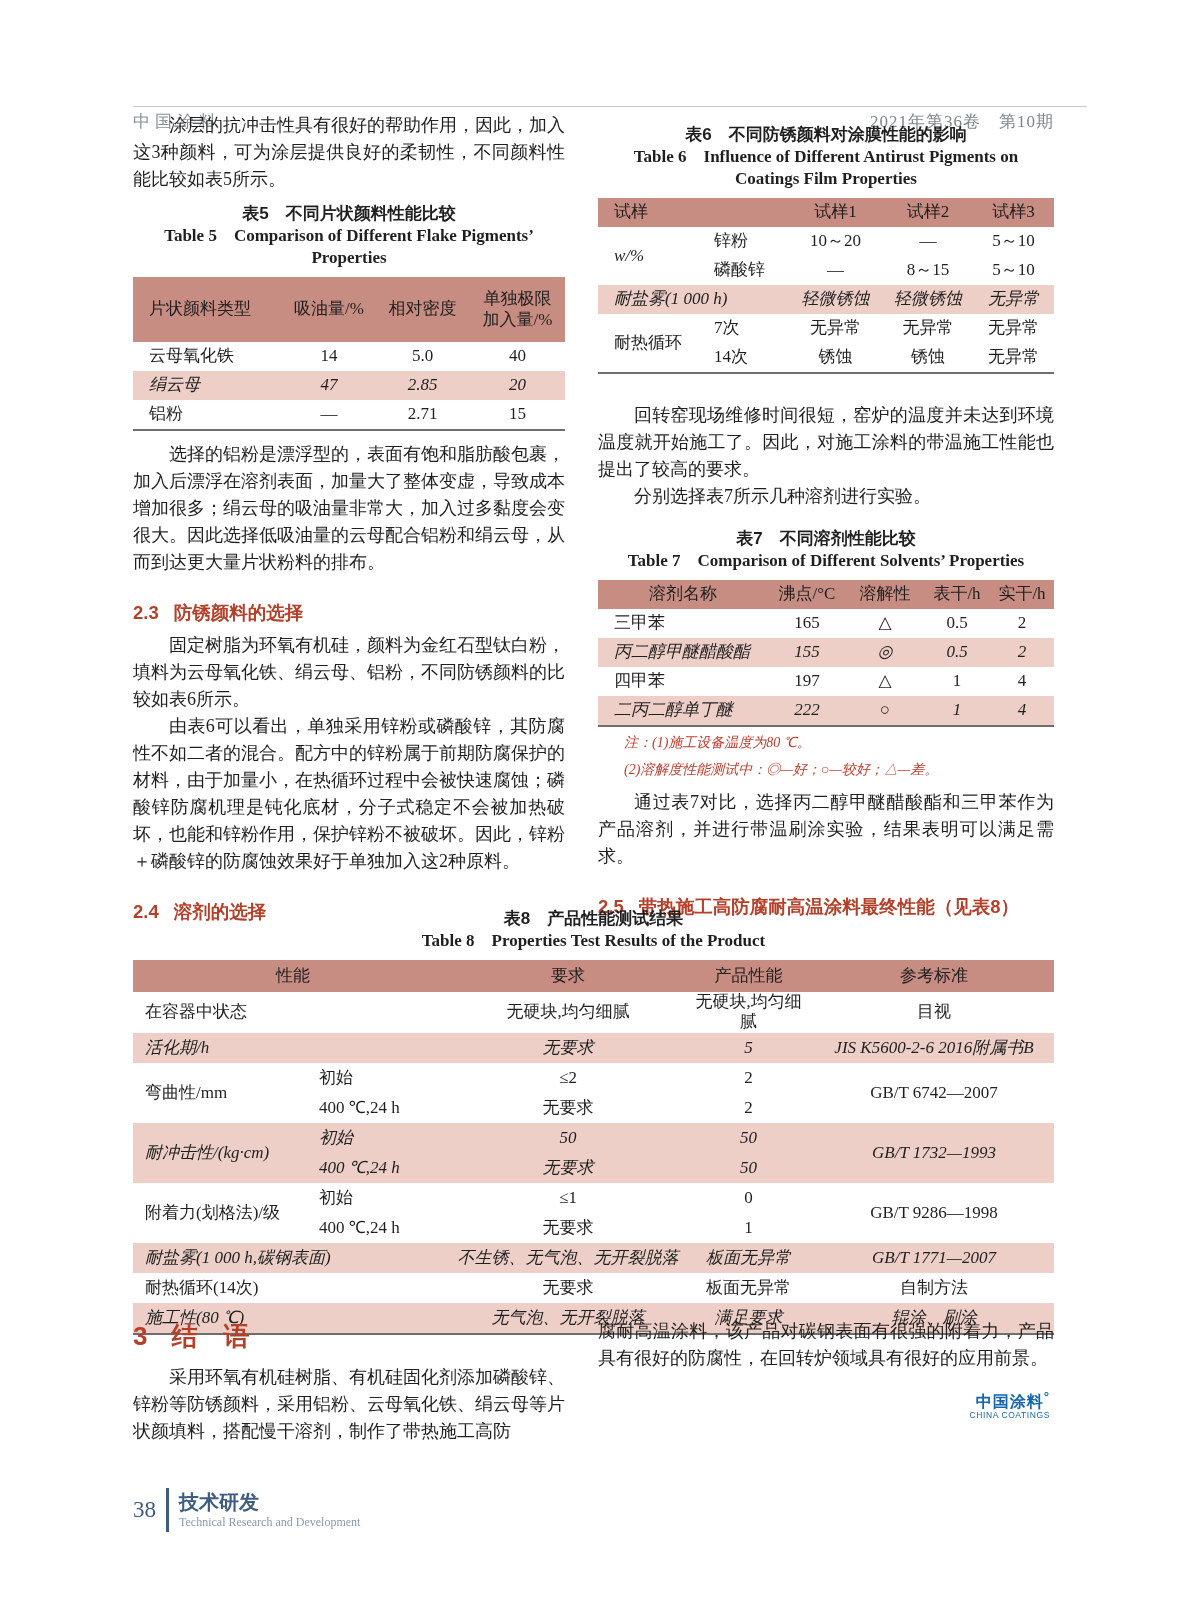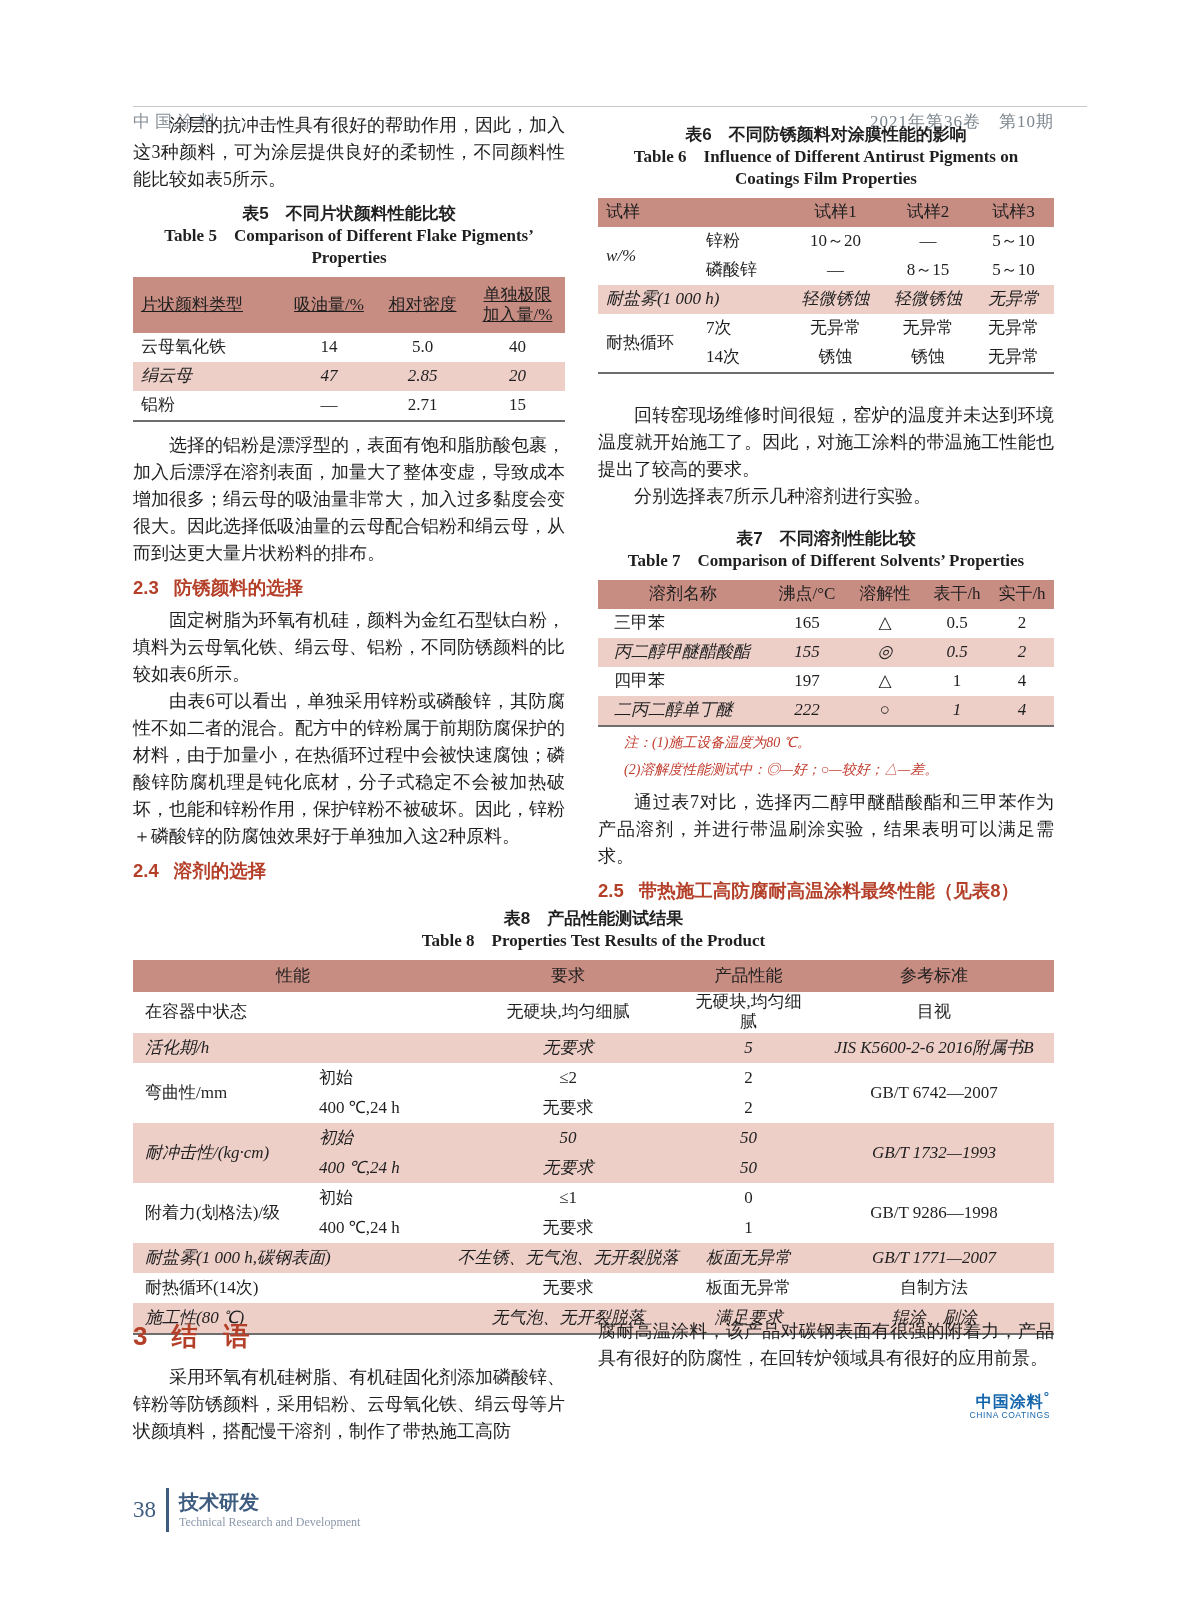--- a/index.html
+++ b/index.html
@@ -29,30 +29,30 @@
   .capen { font-family:"Liberation Serif", serif; font-weight:700; font-size:17px;
     text-align:center; line-height:22px; }
   .capwrap { margin:10px 0 8px; }
 
   table { border-collapse:collapse; width:100%; font-size:17px; color:#1f1f1f;
     border-bottom:2px solid #6e6e6e; }
   th, td { font-weight:normal; padding:0 4px; height:29px; line-height:1.2;
     text-align:center; vertical-align:middle; }
   .ph { background:#c78c82; }        
   .pl { background:#edcfc8;font-style:italic; }        
-  .al { text-align:left; padding-left:8px;margin-left:24px; }
+  .al { text-align:left; padding-left:16px;margin-left:24px; }
   .t5 th { height:25px; }
-  .t5 thead tr { height:56px;text-decoration:underline; }
+  .t5 thead tr { height:65px; }
   .t6 td, .t6 th { height:29px; }
   .t7 td, .t7 th { height:29px; }
   .t7 .name { text-align:left; padding-left:16px; }
   .wlbl { font-style:italic; }
 
   .sec { font-family:"Liberation Sans", sans-serif; font-weight:700; color:#b5402a;
-    font-size:18.5px; margin:8px 0 6px; line-height:26px; }
+    font-size:18.5px; margin:24px 0 6px; line-height:26px; }
   .sec .num { margin-right:15px; }
 
   .note { color:#c13a2c; font-style:italic; font-size:14px; line-height:23px;
     padding-left:26px; margin-top:4px; }
 
   
   .t8block { position:absolute; top:908px; left:133px; width:921px; }
   .t8 td, .t8 th { height:30px; }
   .t8 thead tr { height:32px; }
   .t8 .lbl { text-align:left; padding-left:12px; }

